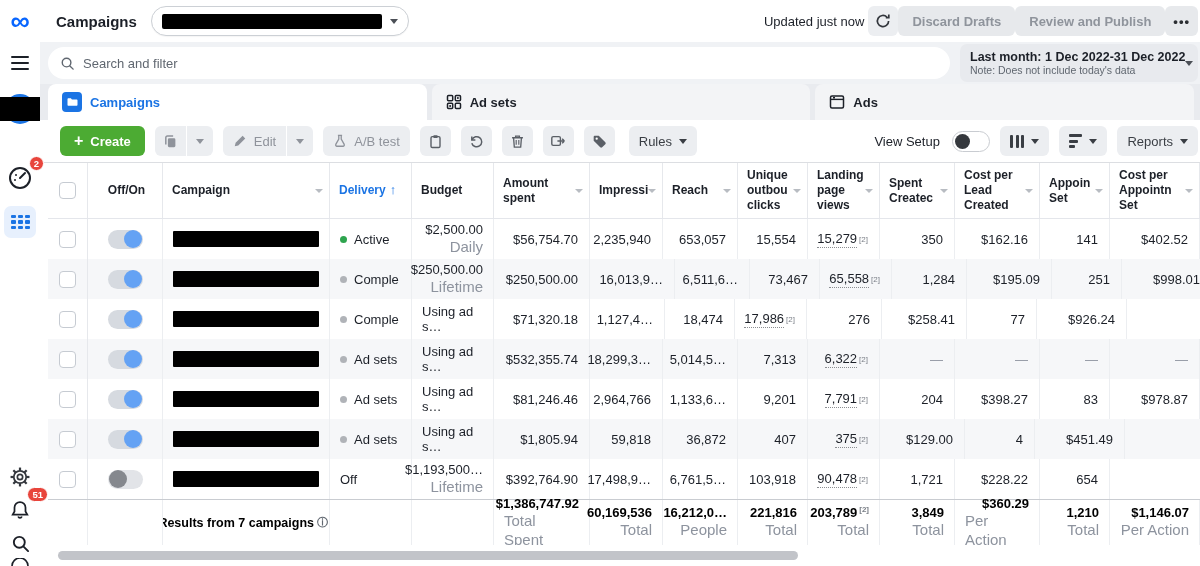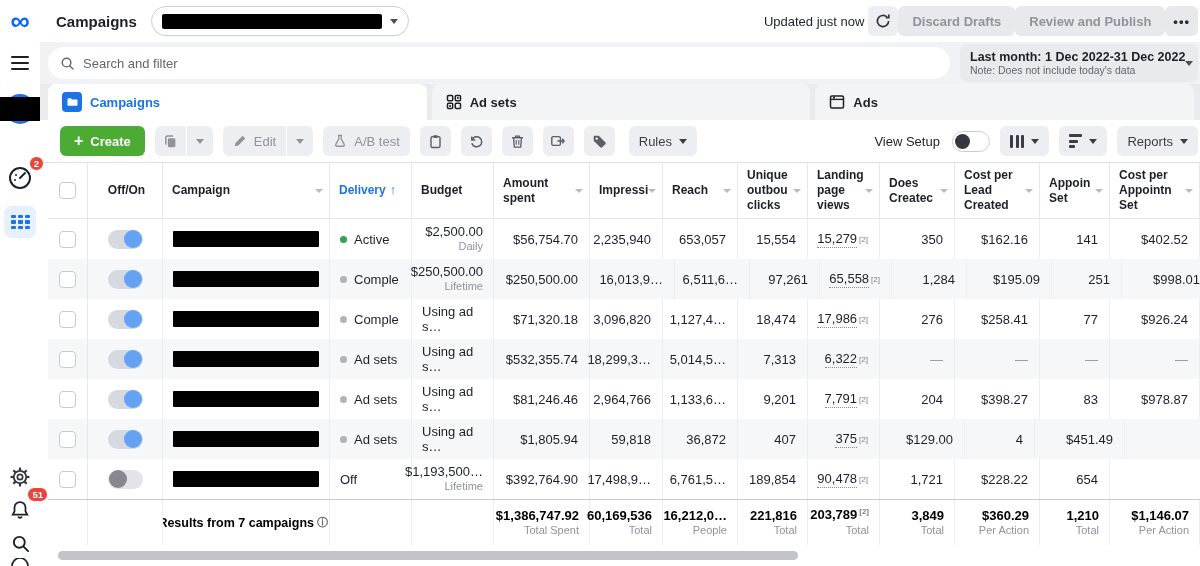--- a/index.html
+++ b/index.html
@@ -87,21 +87,21 @@
   .toggle{width:35px;height:19px;border-radius:10px;position:relative;cursor:pointer;}
   .toggle.on{background:#d6dae0;}
   .toggle.on .knob{position:absolute;right:1px;top:0.5px;width:18px;height:18px;border-radius:50%;background:#64a2f4;}
   .toggle.off{background:#e2e4e8;}
   .toggle.off .knob{position:absolute;left:1px;top:0.5px;width:18px;height:18px;border-radius:50%;background:#85888e;}
   .redact{height:16px;width:100%;background:#000;border-radius:1px;}
   .dot{width:7px;height:7px;border-radius:50%;flex:0 0 auto;margin-right:7px;}
   .dot.green{background:#2ea44e;}
   .dot.grey{background:#b0b3b8;}
   .stack{display:flex;flex-direction:column;align-items:flex-end;line-height:1.25;width:100%;}
-  .stack .sub{font-size:11px;color:#8d939e;}
+  .stack .sub{font-size:15px;color:#8d939e;}
   .dotted{border-bottom:1px dotted #8a8d91;padding-bottom:1px;}
   .supref{font-size:8px;color:#7a7f87;vertical-align:super;margin-left:2px;}
   .dash{color:#8d939e;}
   .tfoot{display:flex;height:46px;border-top:1px solid #c9ccd1;}
   .fcell{display:flex;align-items:center;border-right:1px solid #eceef1;padding:0 10px;}
   .fcell .stack .val{font-weight:bold;font-size:13px;}
   .foot-label{font-size:12.5px;font-weight:bold;justify-content:flex-end;white-space:nowrap;overflow:hidden;padding-right:1px;}
   .info-glyph{font-size:11px;color:#606770;margin-left:3px;}
 
   .hscroll{height:20px;background:#fff;display:flex;align-items:center;padding:0 4px;}
@@ -388,21 +388,21 @@
           </div>
           <div class="hcell" style="width: 70px; flex: 0 0 70px;">
             <span class="hlabel">Unique outbou clicks</span>
             <span class="hcaret"></span>
           </div>
           <div class="hcell" style="width: 72px; flex: 0 0 72px;">
             <span class="hlabel">Landing page views</span>
             <span class="hcaret"></span>
           </div>
           <div class="hcell" style="width: 75px; flex: 0 0 75px;">
-            <span class="hlabel">Does Createc</span>
+            <span class="hlabel">Spent Createc</span>
             <span class="hcaret"></span>
           </div>
           <div class="hcell" style="width: 85px; flex: 0 0 85px;">
             <span class="hlabel">Cost per Lead Created</span>
             <span class="hcaret"></span>
           </div>
           <div class="hcell" style="width: 70px; flex: 0 0 70px;">
             <span class="hlabel">Appoin Set</span>
             <span class="hcaret"></span>
           </div>
@@ -488,21 +488,21 @@
             <div class="tcell num" style="width: 96px; flex: 0 0 96px;">
               <span>$250,500.00</span>
             </div>
             <div class="tcell num" style="width: 73px; flex: 0 0 73px; margin-left: 12px;">
               <span>16,013,9…</span>
             </div>
             <div class="tcell num" style="width: 75px; flex: 0 0 75px;">
               <span>6,511,6…</span>
             </div>
             <div class="tcell num" style="width: 70px; flex: 0 0 70px;">
-              <span>97,261</span>
+              <span>73,467</span>
             </div>
             <div class="tcell num" style="width: 72px; flex: 0 0 72px;">
               <span class="dotted">65,558</span>
               <span class="supref">[2]</span>
             </div>
             <div class="tcell num" style="width: 75px; flex: 0 0 75px;">
               <span>1,284</span>
             </div>
             <div class="tcell num" style="width: 85px; flex: 0 0 85px;">
               <span>$195.09</span>
@@ -529,23 +529,20 @@
             <div class="tcell" style="width: 82px; flex: 0 0 82px;">
               <span class="dot grey"></span>
               <span>Comple</span>
             </div>
             <div class="tcell" style="width: 82px; flex: 0 0 82px;">
               <span>Using ad s…</span>
             </div>
             <div class="tcell num" style="width: 96px; flex: 0 0 96px;">
               <span>$71,320.18</span>
             </div>
-            <div class="tcell num" style="width: 73px; flex: 0 0 73px;">
-              <span>3,096,820</span>
-            </div>
             <div class="tcell num" style="width: 75px; flex: 0 0 75px;">
               <span>1,127,4…</span>
             </div>
             <div class="tcell num" style="width: 70px; flex: 0 0 70px;">
               <span>18,474</span>
             </div>
             <div class="tcell num" style="width: 72px; flex: 0 0 72px;">
               <span class="dotted">17,986</span>
               <span class="supref">[2]</span>
             </div>
@@ -727,21 +724,21 @@
             <div class="tcell num" style="width: 96px; flex: 0 0 96px;">
               <span>$392,764.90</span>
             </div>
             <div class="tcell num" style="width: 73px; flex: 0 0 73px;">
               <span>17,498,9…</span>
             </div>
             <div class="tcell num" style="width: 75px; flex: 0 0 75px;">
               <span>6,761,5…</span>
             </div>
             <div class="tcell num" style="width: 70px; flex: 0 0 70px;">
-              <span>189,854</span>
+              <span>103,918</span>
             </div>
             <div class="tcell num" style="width: 72px; flex: 0 0 72px;">
               <span class="dotted">90,478</span>
               <span class="supref">[2]</span>
             </div>
             <div class="tcell num" style="width: 75px; flex: 0 0 75px;">
               <span>1,721</span>
             </div>
             <div class="tcell num" style="width: 85px; flex: 0 0 85px;">
               <span>$228.22</span>

